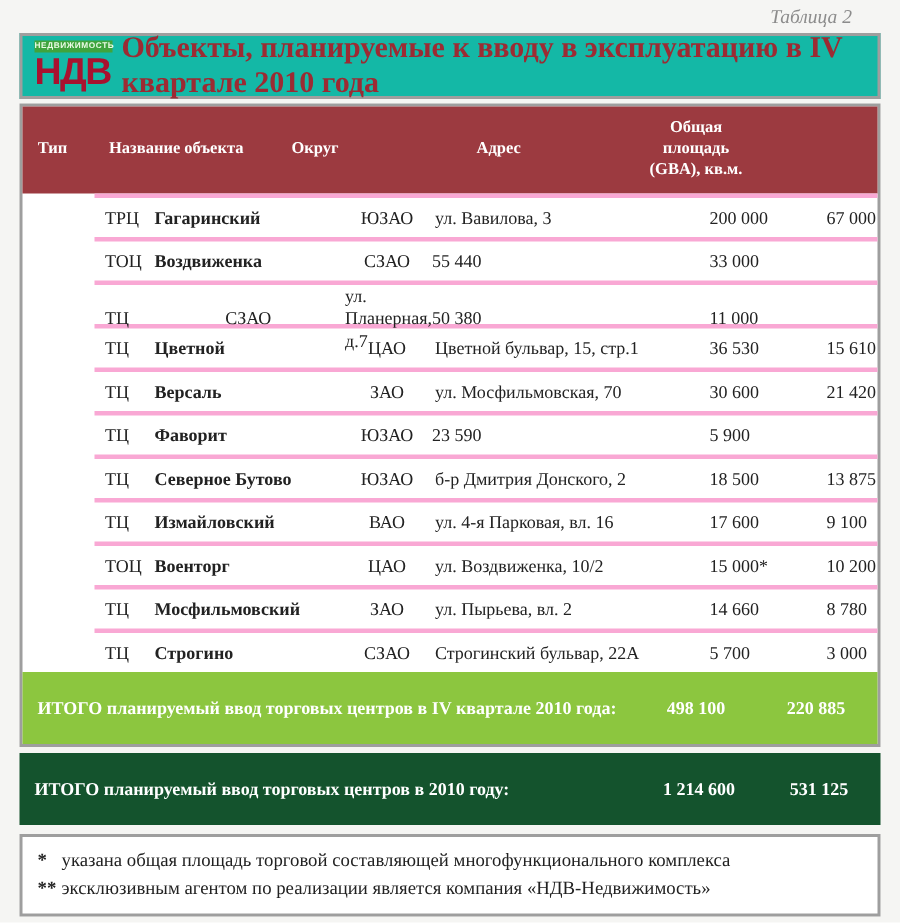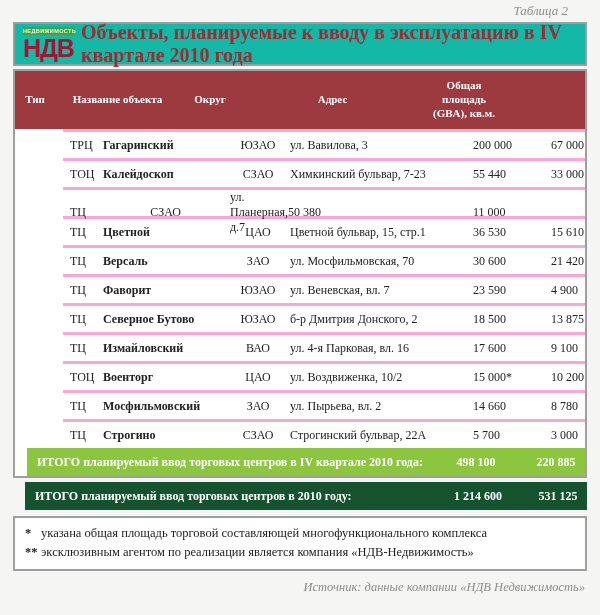--- a/index.html
+++ b/index.html
@@ -50,22 +50,22 @@
   .row { height: 29px; border-top: 3px solid #f9a8d4; font-size: 12px; margin-left: 48px; }
   .row:first-of-type { border-top: none; }
   .c-type  { padding-left: 7px; }
   .c-name  { font-weight: bold; }
   .c-okrug { text-align: center; }
   .c-addr  { padding-left: 2px; }
   .c-gba, .c-gla { text-align: left; }
 
   .total {
     display: grid; grid-template-columns: 410px 78px 82px;
-    align-items: center; height: 28px;
-    color: #fff; font-weight: bold; font-size: 12px; margin-left: 12px;
+    align-items: center; height: 48px;
+    color: #fff; font-weight: bold; font-size: 12px;
   }
   .total .t-label { padding-left: 10px; }
   .total .t-gba, .total .t-gla { text-align: center; }
   .total-green { background: #8cc63f; }
   .total-gray  { background: #14532d; margin-top: 4px; grid-template-columns: 414px 78px 82px; }
 
   
   .footnote-box {
     border: 2px solid #9e9e9e; background: #fff; margin-top: 6px;
     padding: 6px 10px 7px 10px; font-size: 12.5px;
@@ -108,23 +108,22 @@
       <div class="c-type">ТРЦ</div>
       <div class="c-name">Гагаринский</div>
       <div class="c-okrug">ЮЗАО</div>
       <div class="c-addr">ул. Вавилова, 3</div>
       <div class="c-gba">200 000</div>
       <div class="c-gla">67 000</div>
     </div>
 
     <div class="grid row">
       <div class="c-type">ТОЦ</div>
-      <div class="c-name">Калейдоскоп</div>
+      <div class="c-name">Воздвиженка</div>
       <div class="c-okrug">СЗАО</div>
-      <div class="c-addr">Химкинский бульвар, 7-23</div>
       <div class="c-gba">55 440</div>
       <div class="c-gla">33 000</div>
     </div>
 
     <div class="grid row">
       <div class="c-type">ТЦ</div>
       <div class="c-okrug">СЗАО</div>
       <div class="c-addr">ул. Планерная, д.7</div>
       <div class="c-gba">50 380</div>
       <div class="c-gla">11 000</div>
@@ -146,23 +145,22 @@
       <div class="c-okrug">ЗАО</div>
       <div class="c-addr">ул. Мосфильмовская, 70</div>
       <div class="c-gba">30 600</div>
       <div class="c-gla">21 420</div>
     </div>
 
     <div class="grid row">
       <div class="c-type">ТЦ</div>
       <div class="c-name">Фаворит</div>
       <div class="c-okrug">ЮЗАО</div>
-      <div class="c-addr">ул. Веневская, вл. 7</div>
       <div class="c-gba">23 590</div>
-      <div class="c-gla">4 900</div>
+      <div class="c-gla">5 900</div>
     </div>
 
     <div class="grid row">
       <div class="c-type">ТЦ</div>
       <div class="c-name">Северное Бутово</div>
       <div class="c-okrug">ЮЗАО</div>
       <div class="c-addr">б-р Дмитрия Донского, 2</div>
       <div class="c-gba">18 500</div>
       <div class="c-gla">13 875</div>
     </div>

